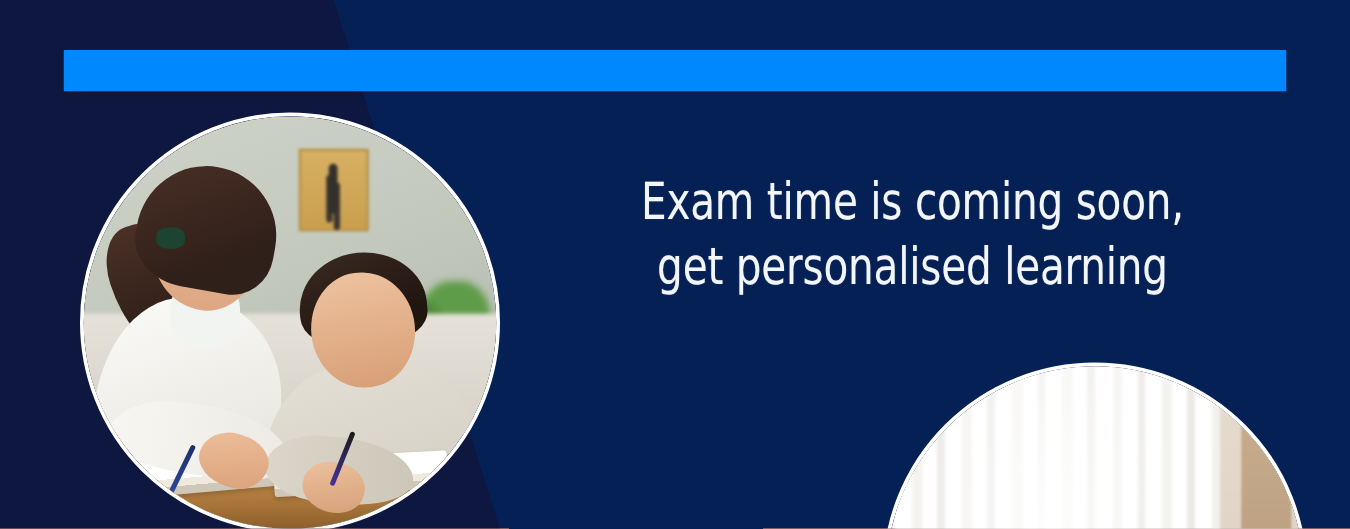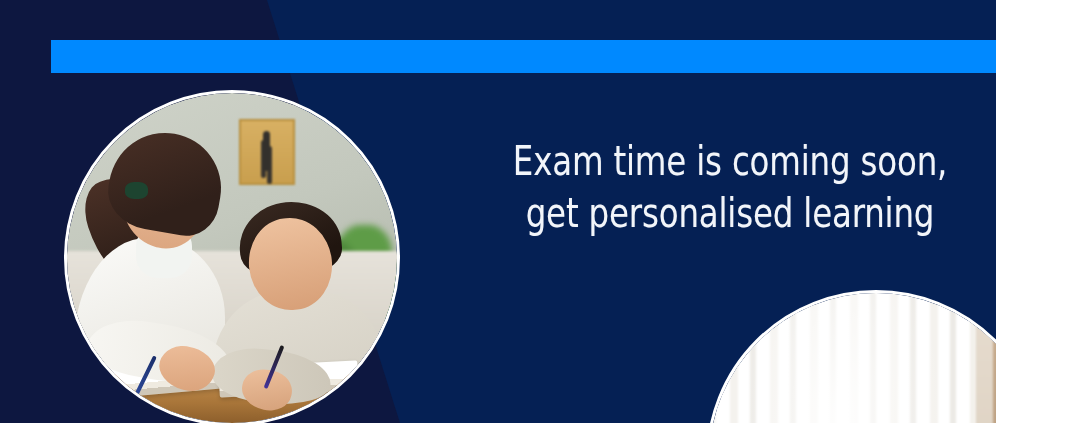--- a/index.html
+++ b/index.html
@@ -2,21 +2,21 @@
 <html><head>
 <meta charset="utf-8">
 <style>
   html, body {
     margin: 0;
     padding: 0;
     background: #ffffff;
   }
   #banner {
     position: relative;
-    width: 996px;
+    width: 1080px;
     height: 423px;
     overflow: hidden;
     font-family: "Liberation Sans", sans-serif;
     background: #c2410c;
   }
 
   
   .bg-right {
     position: absolute;
     inset: 0;

